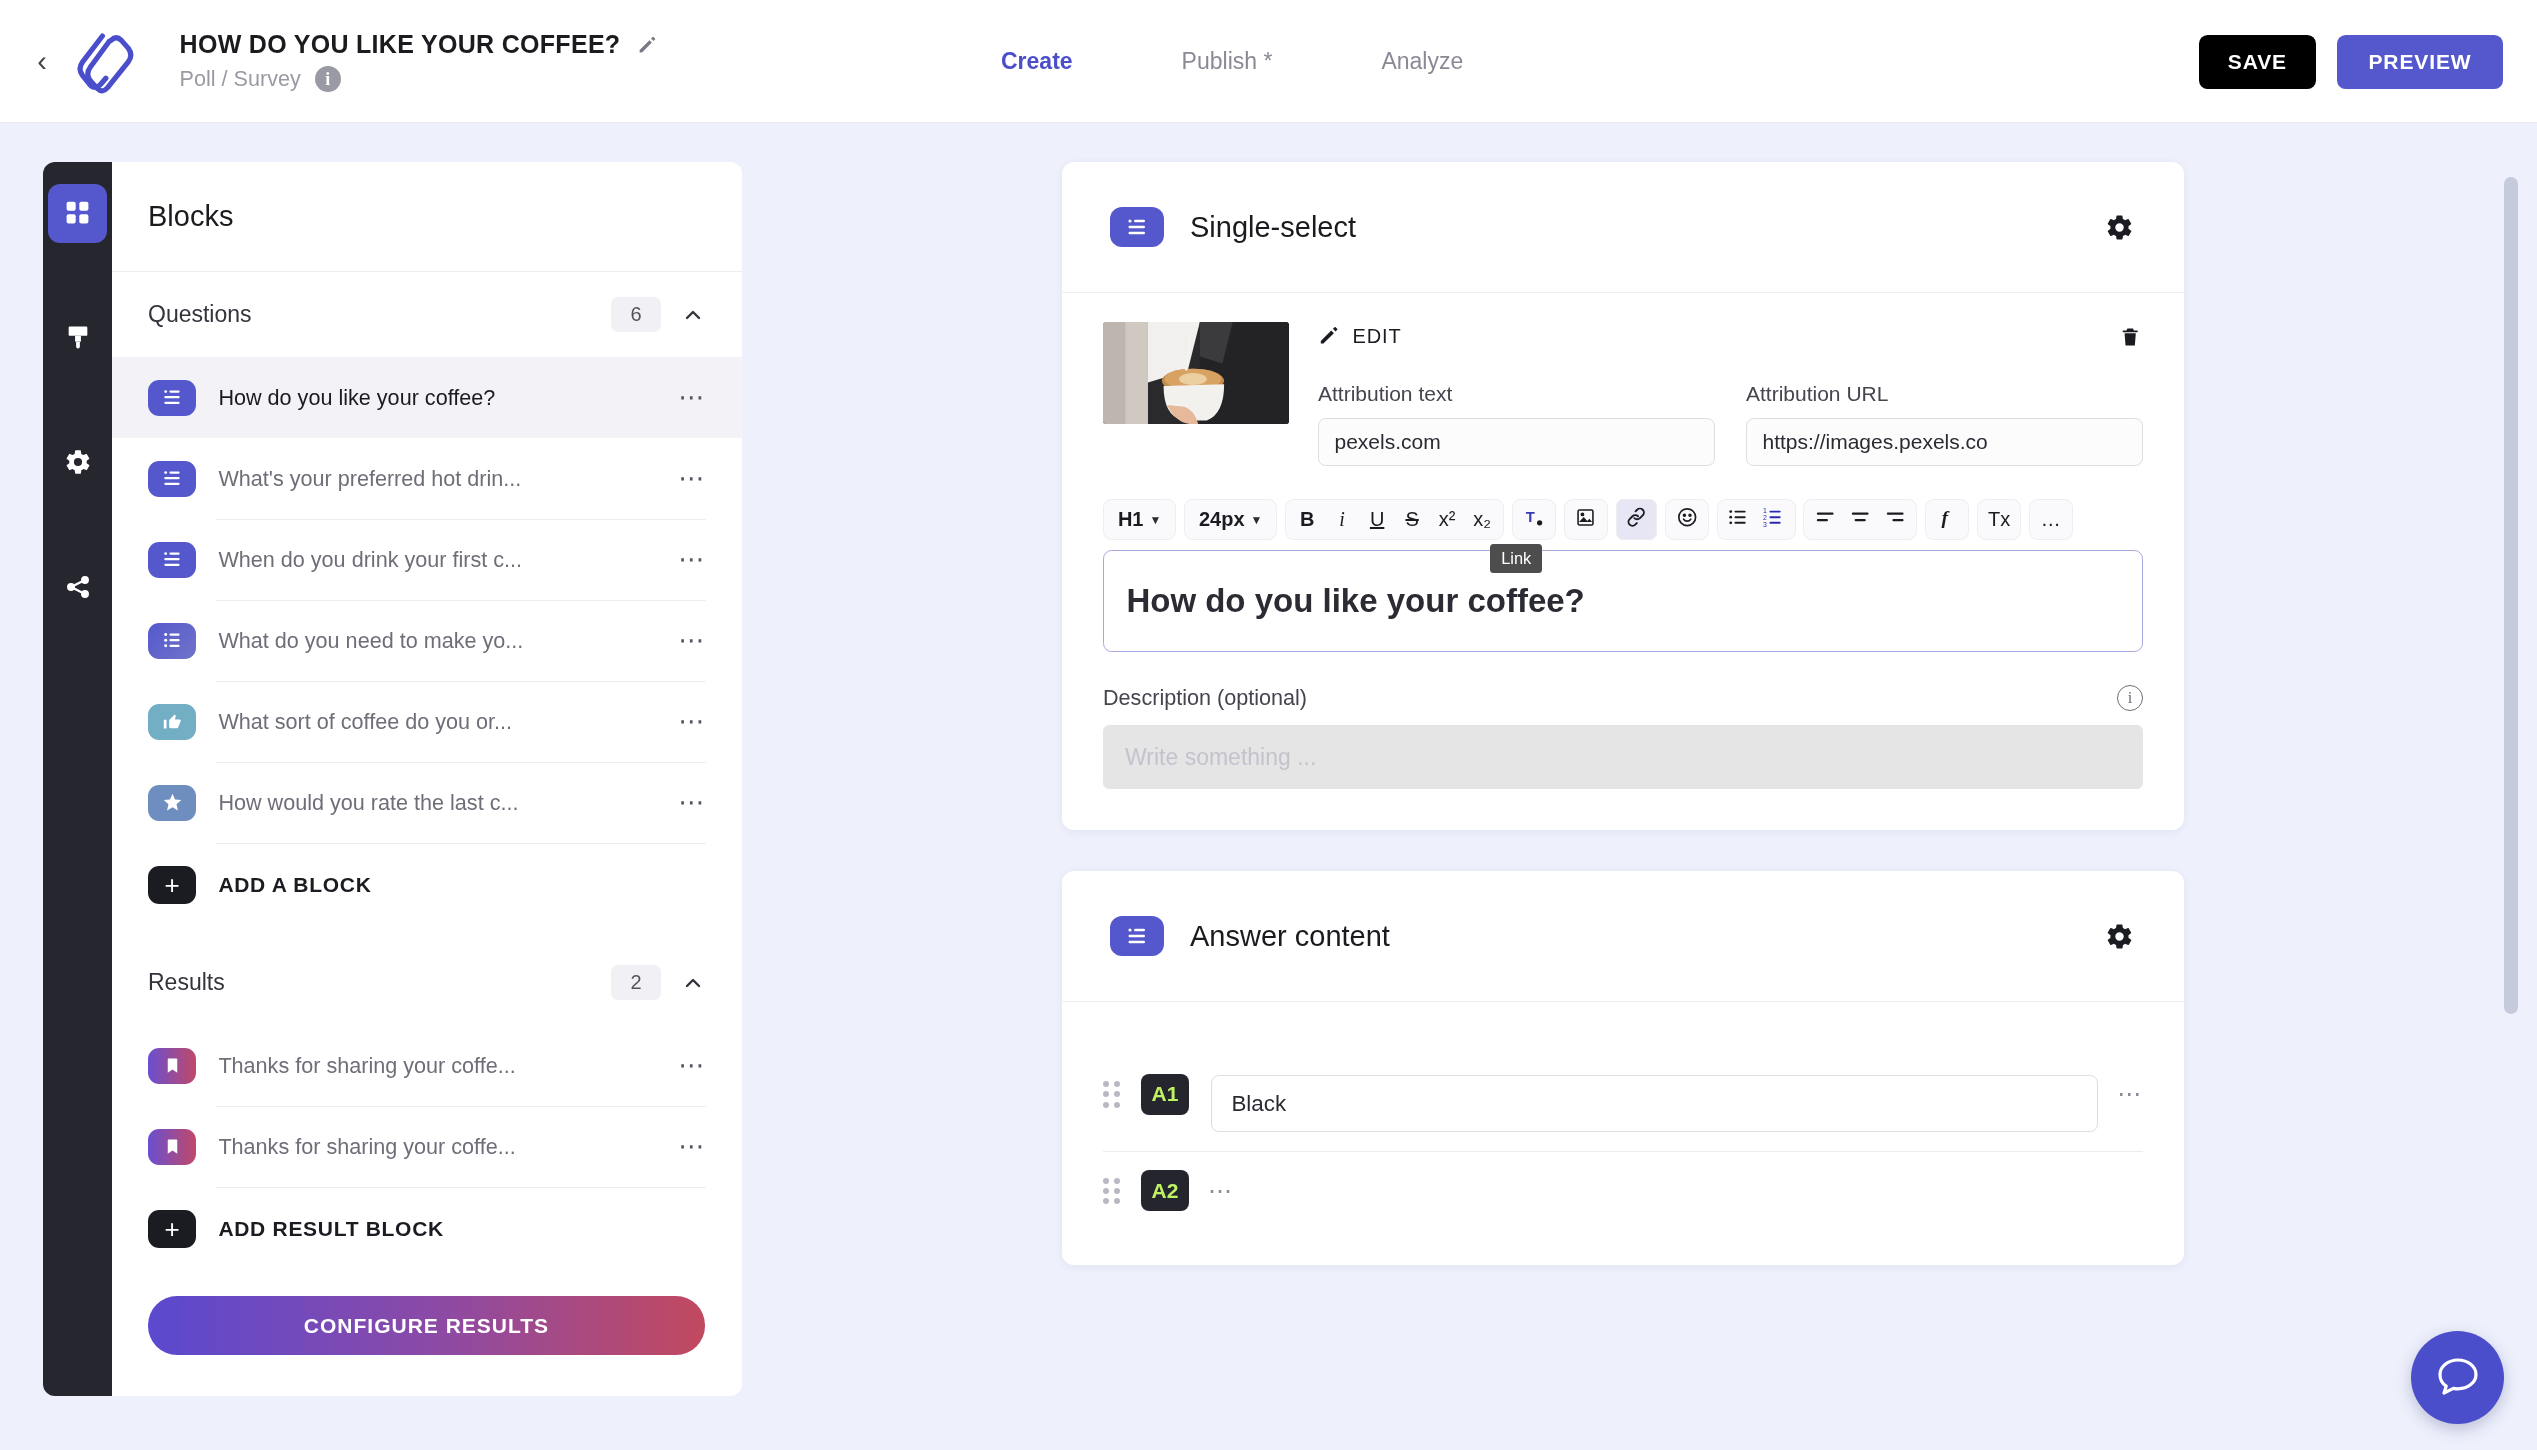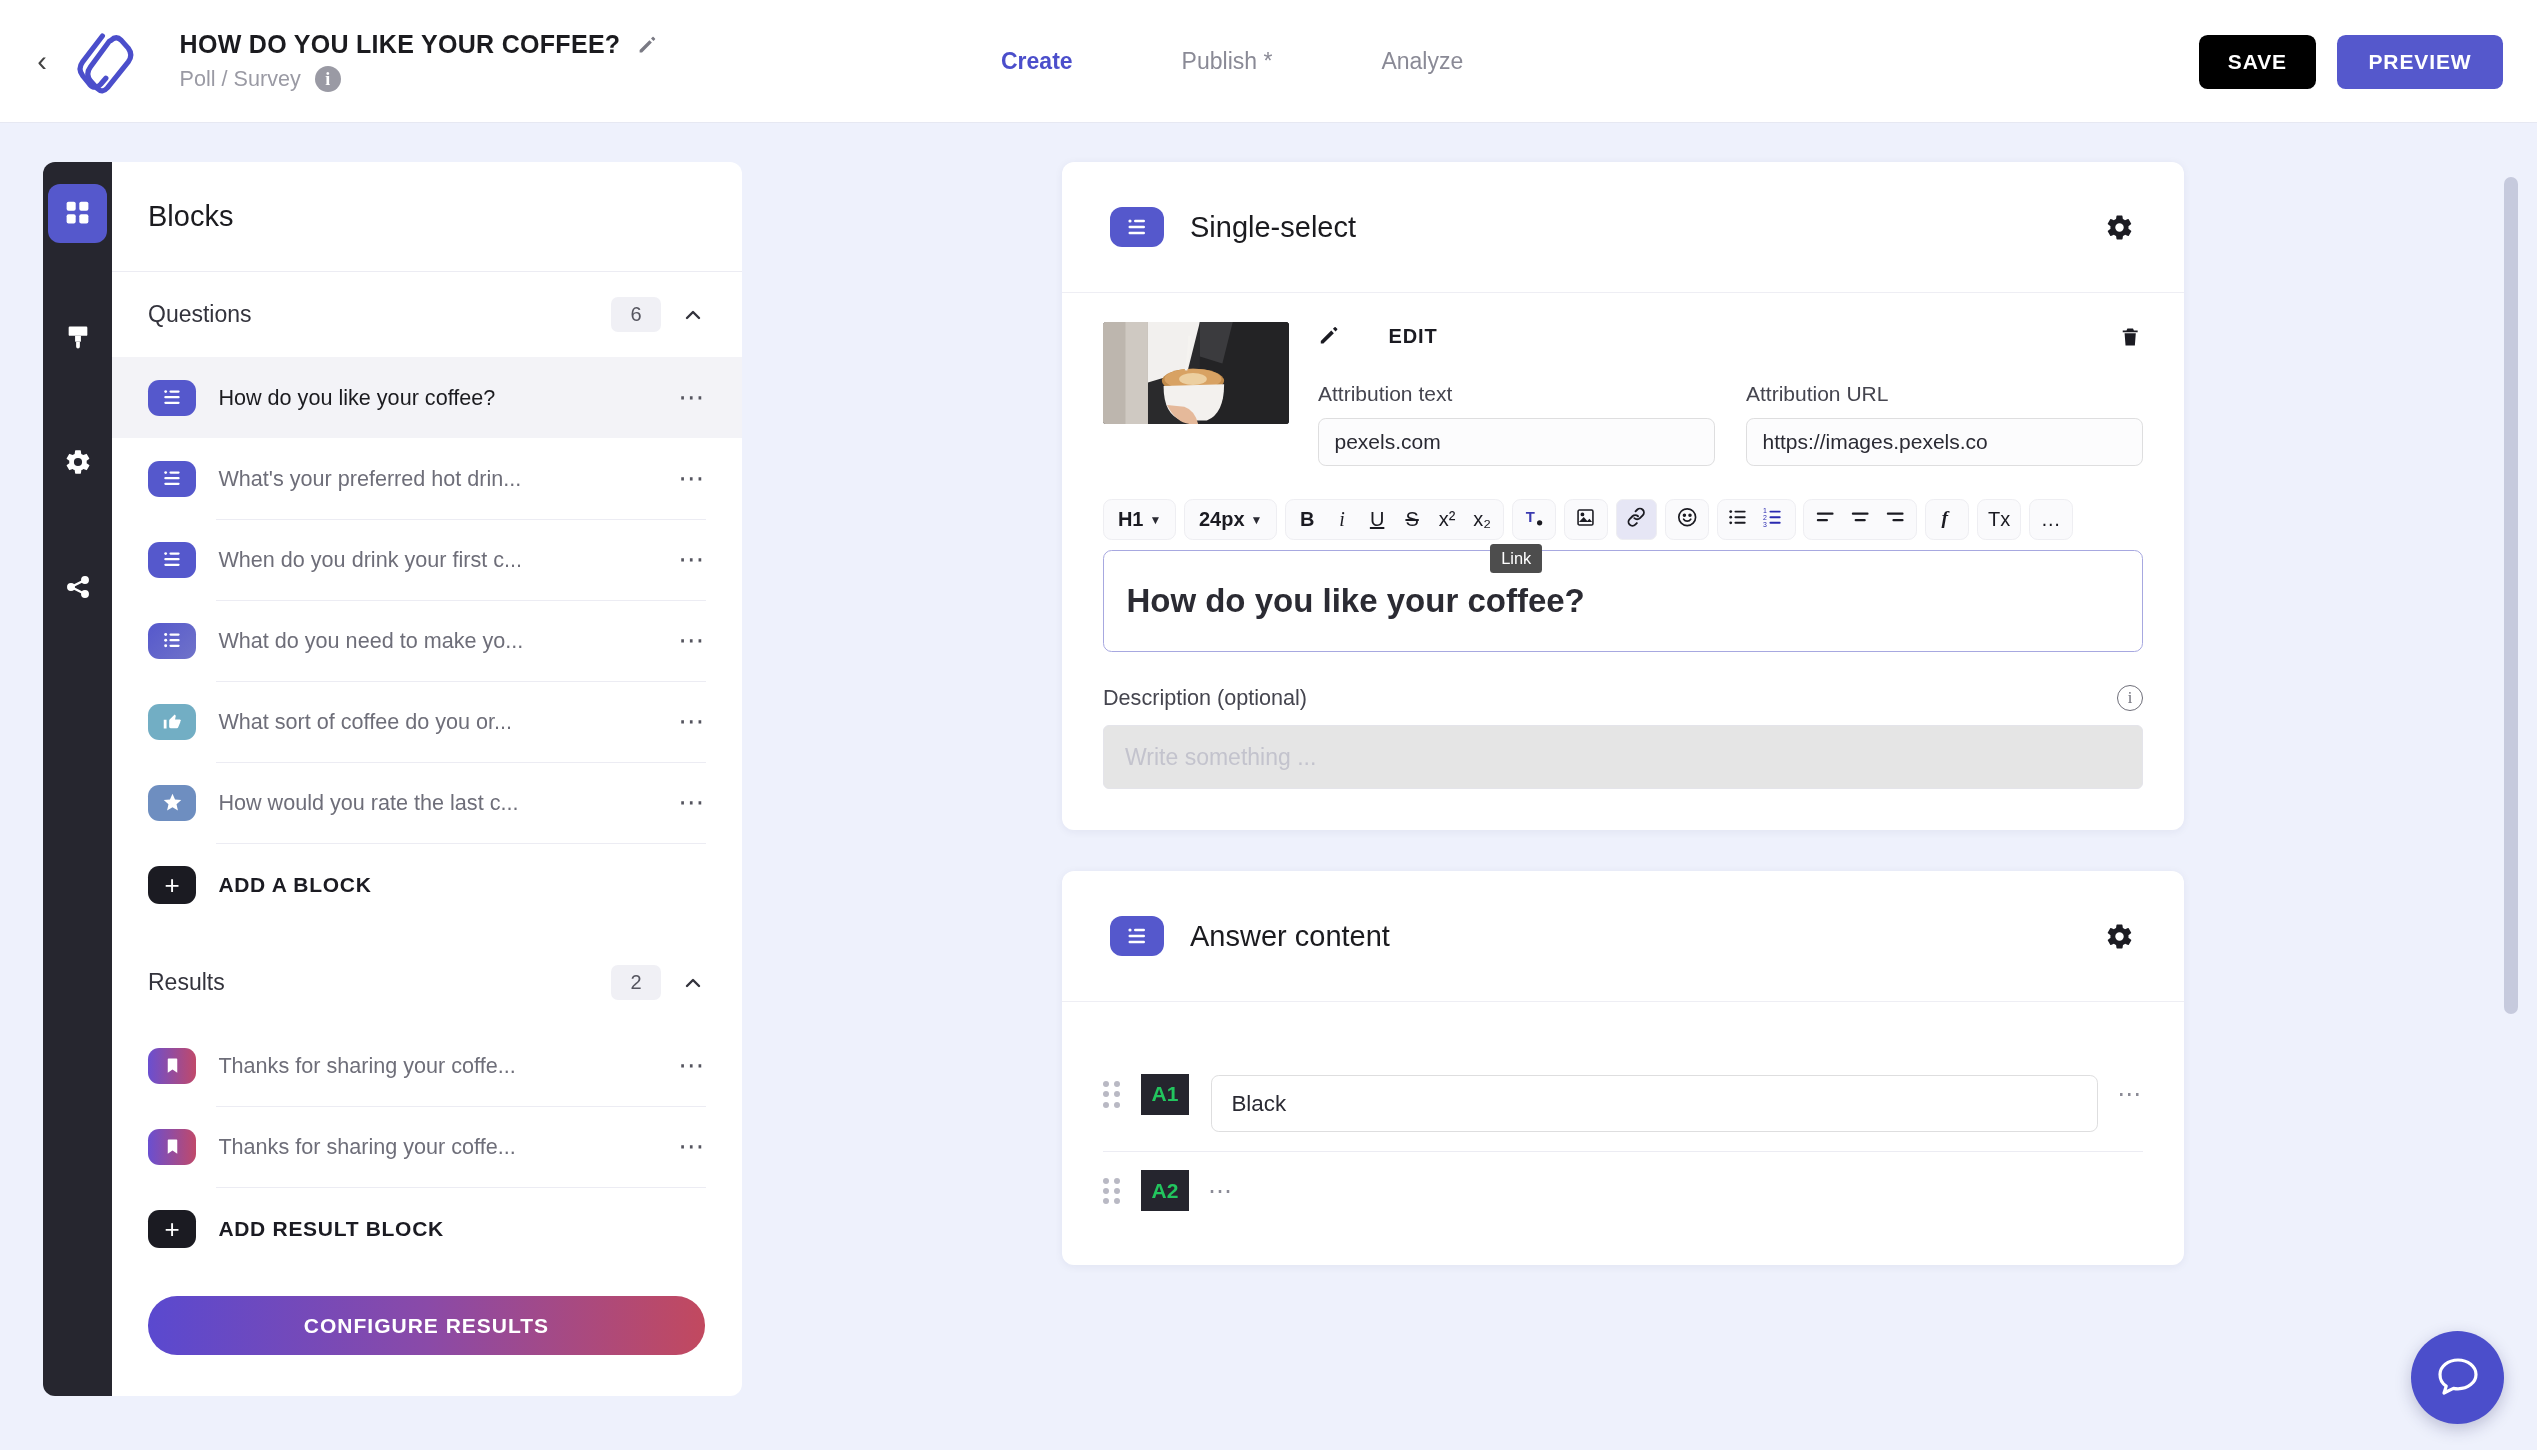--- a/index.html
+++ b/index.html
@@ -185,21 +185,21 @@
 
   .media-row { display: flex; gap: 29px; }
   .media-thumb {
     width: 186px; height: 102px; border-radius: 3.5px; flex-shrink: 0;
     overflow: hidden; position: relative;
     background: linear-gradient(160deg,#d9d6d2 0%, #b7b2ad 18%, #3a3a3c 35%, #232325 60%, #4a4a4c 100%);
   }
   .media-right { flex: 1; }
   .media-actions { display: flex; align-items: center; height: 29px; }
   .edit-btn { display: flex; align-items: center; gap: 12px; cursor: pointer; }
-  .edit-label { font-size: 20px; font-weight: bold; letter-spacing: 0.9px; color: #1b1b22; margin-left: 36px; }
+  .edit-label { font-size: 20px; font-weight: normal; letter-spacing: 0.9px; color: #1b1b22; }
   .trash-btn { margin-left: auto; width: 26px; height: 29px; cursor: pointer; display:flex; align-items:center; justify-content:center;}
 
   .attr-row { display: flex; gap: 31px; margin-top: 31px; }
   .attr-field { flex: 1; }
   .attr-label { font-size: 21px; color: #45454f; margin-bottom: 12px; }
   .attr-input {
     width: 100%; height: 48px; border-radius: 7.8px;
     border: 0.9px solid #dededf; background: #fcfcfd;
     font-size: 21px; color: #2a2a33; padding: 0 15.5px;
     font-family: "Liberation Sans", sans-serif;
@@ -258,22 +258,22 @@
   .answer-row + .answer-row::before {
     content: ""; position: absolute; left: 0; right: 0; top: 0;
     height: 0.9px; background: #ececf3;
   }
   .drag-handle {
     width: 19px; display: grid; grid-template-columns: 6px 6px;
     gap: 4.3px 5.2px; cursor: grab; flex-shrink: 0;
   }
   .drag-handle i { width: 6px; height: 6px; border-radius: 50%; background: #b9b9c4; display:block;}
   .ans-badge {
-    width: 48px; height: 41px; border-radius: 0; background: #25252e;
-    color: #22c55e; font-size: 21px; font-weight: bold;
+    width: 48px; height: 41px; border-radius: 8px; background: #25252e;
+    color: #bef264; font-size: 21px; font-weight: bold;
     display: flex; align-items: center; justify-content: center;
     margin-left: 19px; flex-shrink: 0;
   }
   .ans-input {
     flex: 1; margin-left: 22.4px; height: 57px; border-radius: 7.8px;
     border: 0.9px solid #dededf; background: #fff; padding: 0 19px;
     font-size: 22.4px; color: #2a2a33;
     font-family: "Liberation Sans", sans-serif;
     margin-top: 19px;
   }

